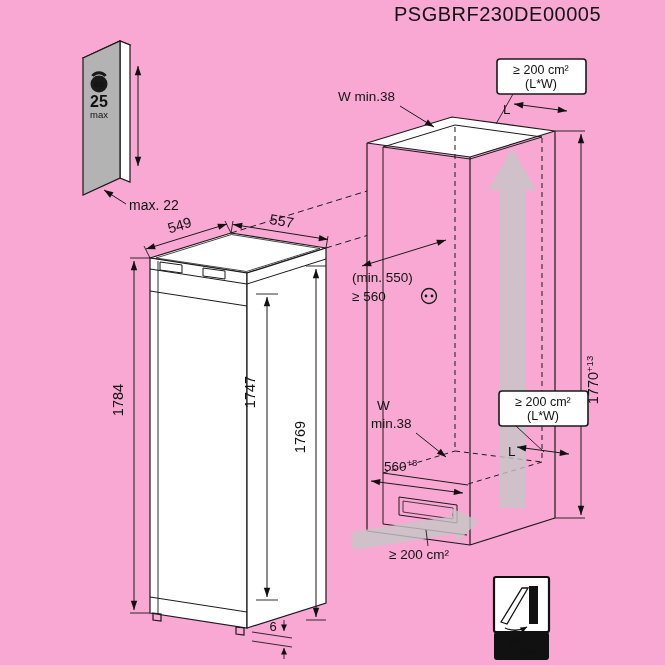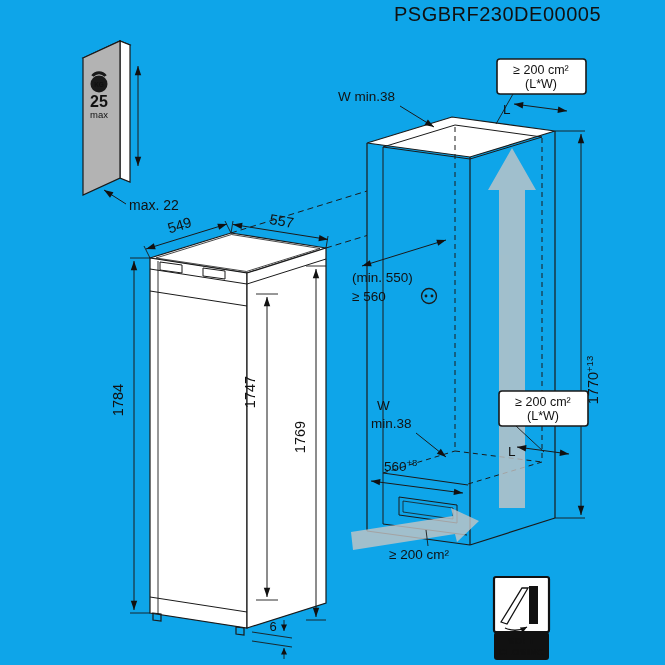--- a/index.html
+++ b/index.html
@@ -1,19 +1,19 @@
 <!DOCTYPE html>
 <html><head>
 <meta charset="utf-8">
 <style>
   html,body{margin:0;padding:0;background:#fff;}
   .page{
     position:relative;
     width:665px;height:665px;
-    background:#0ea5e9;
+    background:#f9a8d4;
     font-family:"Liberation Sans","DejaVu Sans",sans-serif;
     overflow:hidden;
   }
   svg text{fill:#111;}
   .dim-text{font-size:14.5px;}
   .small-label{font-size:13.5px;}
 </style>
 </head>
 <body>
 

